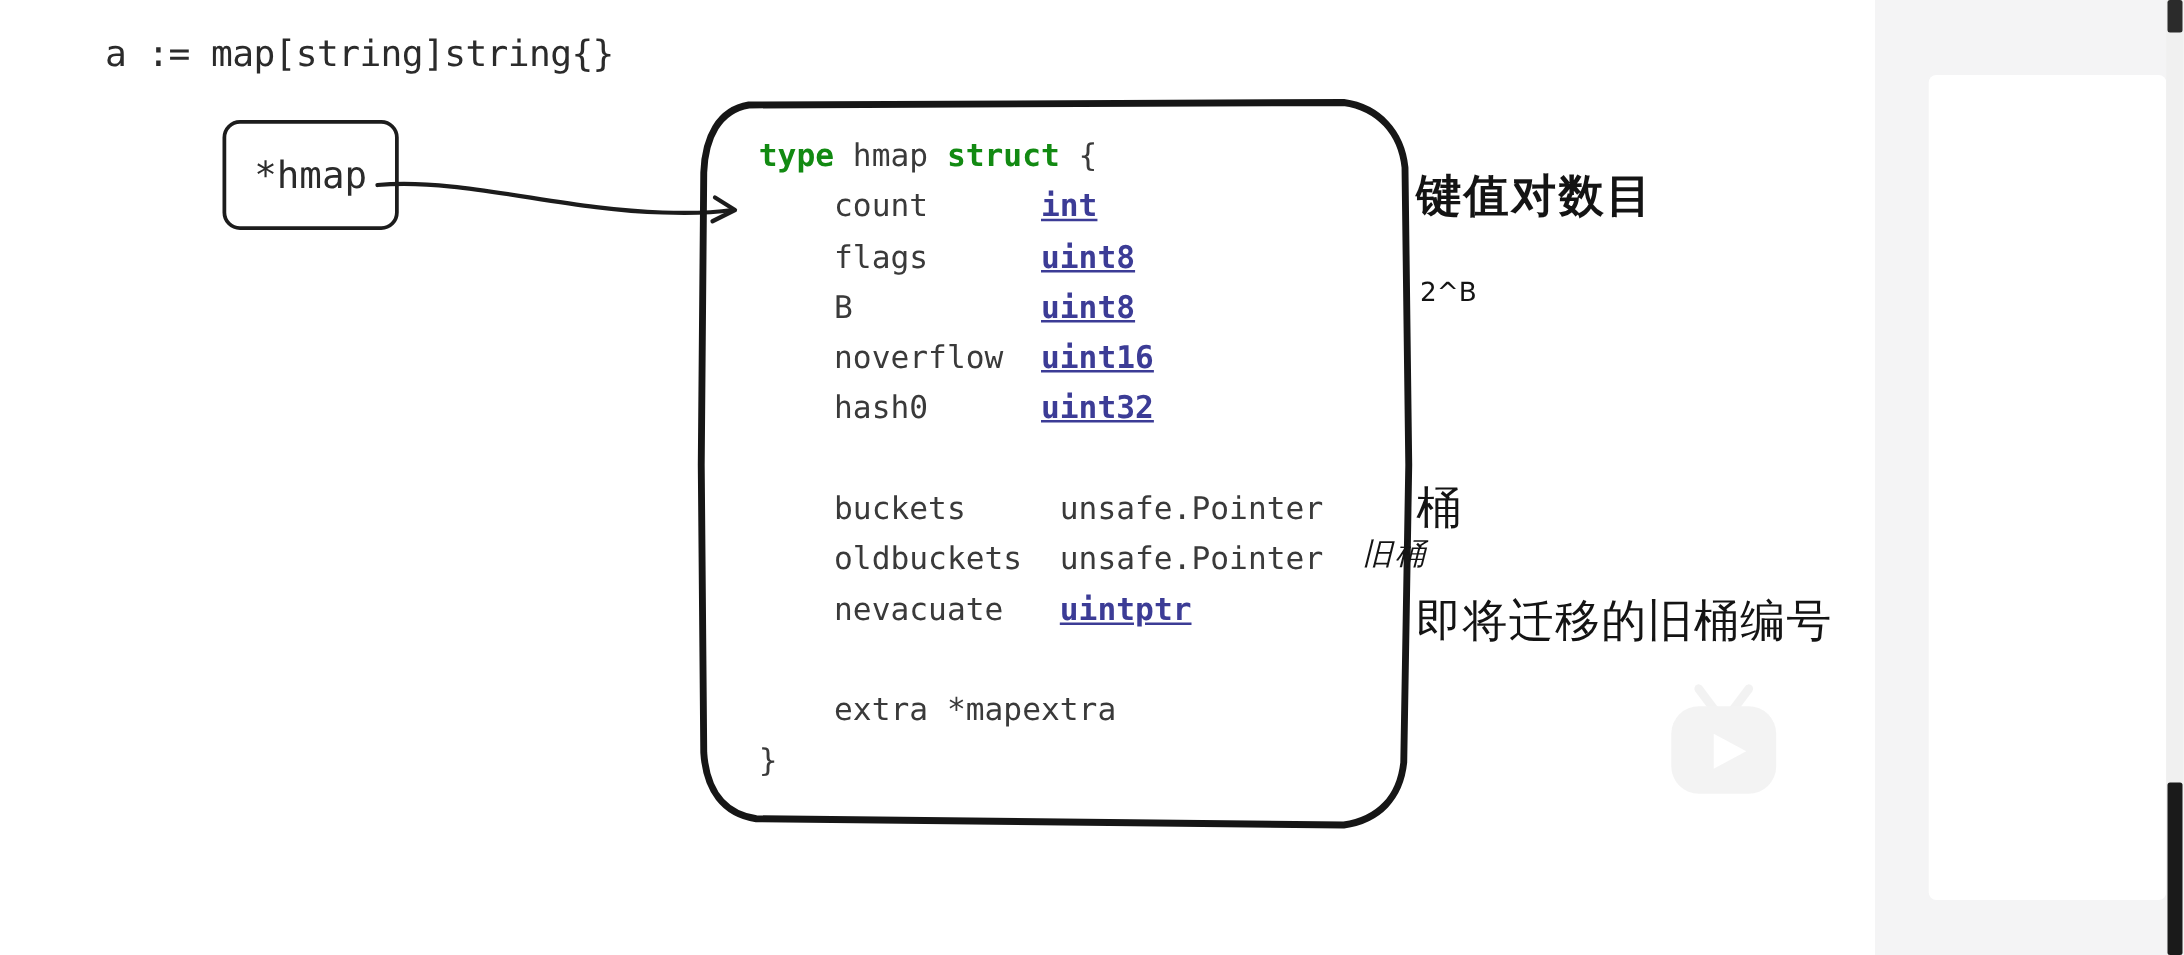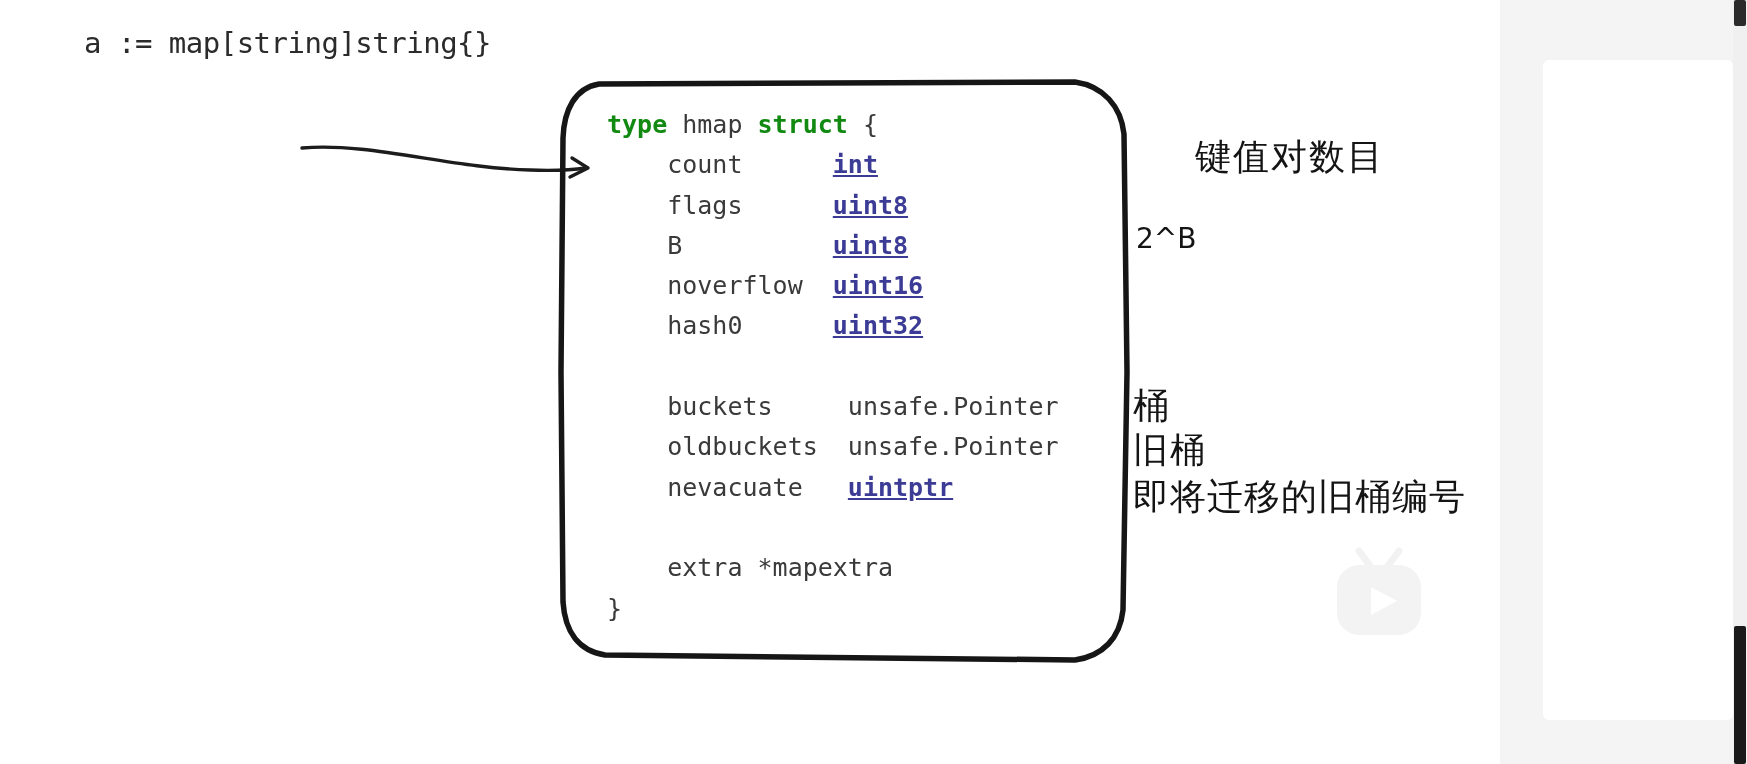--- a/index.html
+++ b/index.html
@@ -98,24 +98,24 @@
   #code .pln  { color: #3a3a3a; }
   .code-line { display: block; height: 40.3px; }
 
   
   .anno {
     position: absolute;
     font-family: "DejaVu Sans", sans-serif;
     color: #141414;
     white-space: pre;
   }
-  #anno-0 { left: 1195px; top: 133px; font-size: 36px; letter-spacing: 2px; }
-  #anno-1 { left: 1136px; top: 222px; font-size: 28px; font-family: "DejaVu Sans", sans-serif; }
+  #anno-0 { left: 1133px; top: 133px; font-size: 36px; letter-spacing: 2px; font-weight: bold; }
+  #anno-1 { left: 1136px; top: 222px; font-size: 21px; font-family: "DejaVu Sans", sans-serif; }
   #anno-2 { left: 1133px; top: 382px; font-size: 36px; letter-spacing: 2px; }
-  #anno-3 { left: 1133px; top: 427px; font-size: 35px; letter-spacing: 2px; }
+  #anno-3 { left: 1090px; top: 427px; font-size: 24px; letter-spacing: 2px; font-style: italic; }
   #anno-4 { left: 1133px; top: 473px; font-size: 36px; letter-spacing: 1px; }
 
   
   #watermark {
     position: absolute;
     left: 1329px;
     top: 545px;
     width: 100px;
     height: 96px;
     opacity: 0.85;
@@ -159,20 +159,23 @@
     border-radius: 2px;
   }
 </style>
 </head>
 <body>
 
 <div id="canvas">
 
   <div id="decl">a := map[string]string{}</div>
 
+  <div id="hmap-box">
+    <div id="hmap-label">*hmap</div>
+  </div>
 
   <svg id="arrow-svg" viewBox="0 0 310 80" xmlns="http://www.w3.org/2000/svg">
     <path d="M2,28 C70,22 150,48 230,50 C258,51 272,50 286,48" fill="none" stroke="#1c1c1c" stroke-width="3.4" stroke-linecap="round"></path>
     <path d="M272,38 L288,48 L270,57" fill="none" stroke="#1c1c1c" stroke-width="3.4" stroke-linecap="round" stroke-linejoin="round"></path>
   </svg>
 
   <svg id="code-box-svg" viewBox="0 0 580 595" xmlns="http://www.w3.org/2000/svg">
     <path d="M44,12
              C20,16 9,38 8,66
              L6,300

